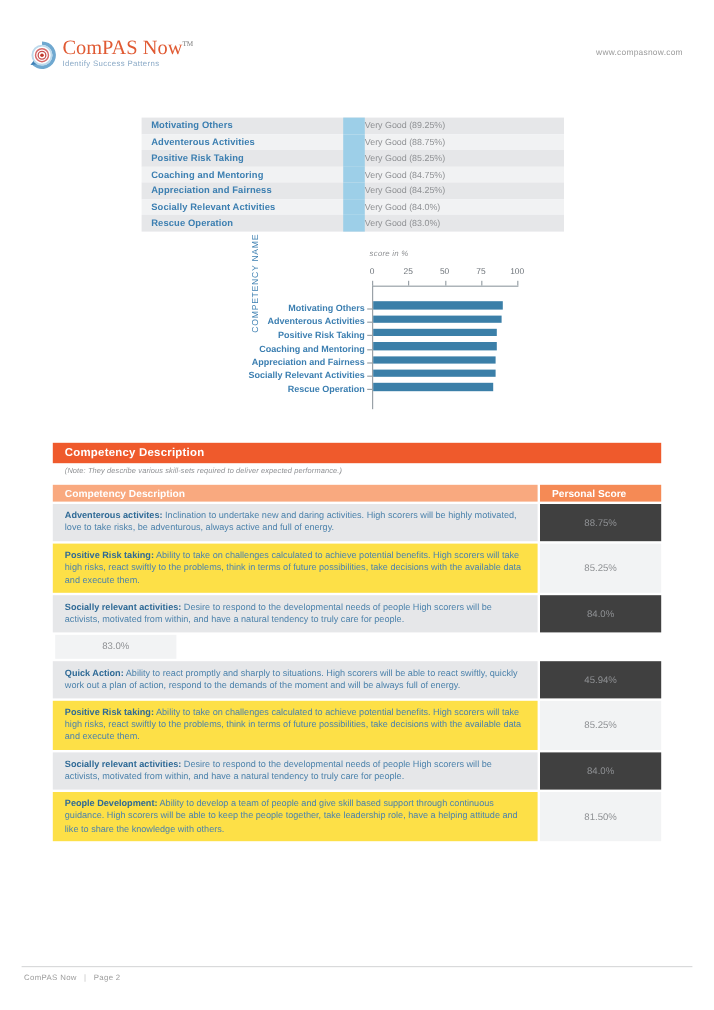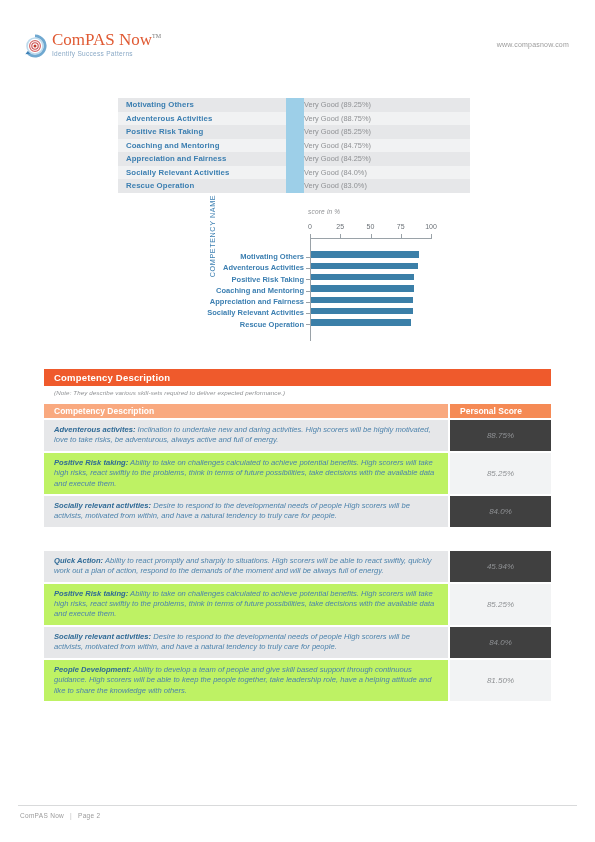--- a/index.html
+++ b/index.html
@@ -64,33 +64,33 @@
   #cd-note {
     position:absolute; left:54px; top:389px; width:480px;
     font-size:6.2px; font-style:italic; color:#8f9194; letter-spacing:0.1px;
   }
 
   #cd-table { position:absolute; left:44px; top:404px; width:507px; }
   #cd-head { display:flex; height:14px; }
   #cd-head .h-desc  { flex:1; background:#f9a97f; color:#ffffff; font-size:8.5px; font-weight:bold; display:flex; align-items:center; padding-left:10px; }
   #cd-head .h-score { width:101px; background:#f58a55; color:#ffffff; font-size:8.5px; font-weight:bold; display:flex; align-items:center; padding-left:10px; margin-left:2px; }
 
-  .cd-row { display:flex; min-height:20px; margin-top:2px;font-style:italic; }
+  .cd-row { display:flex; min-height:20px; margin-top:2px; }
   .cd-row .c-desc {
     flex:1; padding:5px 10px 5px 10px;
     font-size:7.6px; line-height:10.4px; color:#4d83ac;
   }
   .cd-row .c-desc b { color:#2f6a96; font-weight:bold; }
   .cd-row .c-score {
     width:101px; margin-left:2px; display:flex; align-items:center; justify-content:center;
     font-size:8px; color:#8f9194;
   }
   .cd-row.odd  .c-desc  { background:#e6e7e9; }
   .cd-row.odd  .c-score { background:#404040; }
-  .cd-row.even .c-desc  { background:#bef264; }
+  .cd-row.even .c-desc  { background:#fde047; }
   .cd-row.even .c-score { background:#f2f3f4; }
 
   
   #footer-rule { position:absolute; left:18px; top:805px; width:559px; height:1px; background:#d9dadb; }
   #footer { position:absolute; left:20px; top:812px; font-size:6.5px; color:#9b9b9b; letter-spacing:0.3px; }
   #footer .sep { margin:0 6px; color:#c2c2c2; }
 </style>
 </head>
 <body>
 
@@ -224,20 +224,21 @@
       </div>
       <div class="cd-row even">
         <div class="c-desc"><b>Positive Risk taking:</b><span> Ability to take on challenges calculated to achieve potential benefits. High scorers will take high risks, react swiftly to the problems, think in terms of future possibilities, take decisions with the available data and execute them.</span></div>
         <div class="c-score">85.25%</div>
       </div>
       <div class="cd-row odd">
         <div class="c-desc"><b>Socially relevant activities:</b><span> Desire to respond to the developmental needs of people High scorers will be activists, motivated from within, and have a natural tendency to truly care for people.</span></div>
         <div class="c-score">84.0%</div>
       </div>
       <div class="cd-row even">
+        <div class="c-score">83.0%</div>
       </div>
       <div class="cd-row odd">
         <div class="c-desc"><b>Quick Action:</b><span> Ability to react promptly and sharply to situations. High scorers will be able to react swiftly, quickly work out a plan of action, respond to the demands of the moment and will be always full of energy.</span></div>
         <div class="c-score">45.94%</div>
       </div>
       <div class="cd-row even">
         <div class="c-desc"><b>Positive Risk taking:</b><span> Ability to take on challenges calculated to achieve potential benefits. High scorers will take high risks, react swiftly to the problems, think in terms of future possibilities, take decisions with the available data and execute them.</span></div>
         <div class="c-score">85.25%</div>
       </div>
       <div class="cd-row odd">

